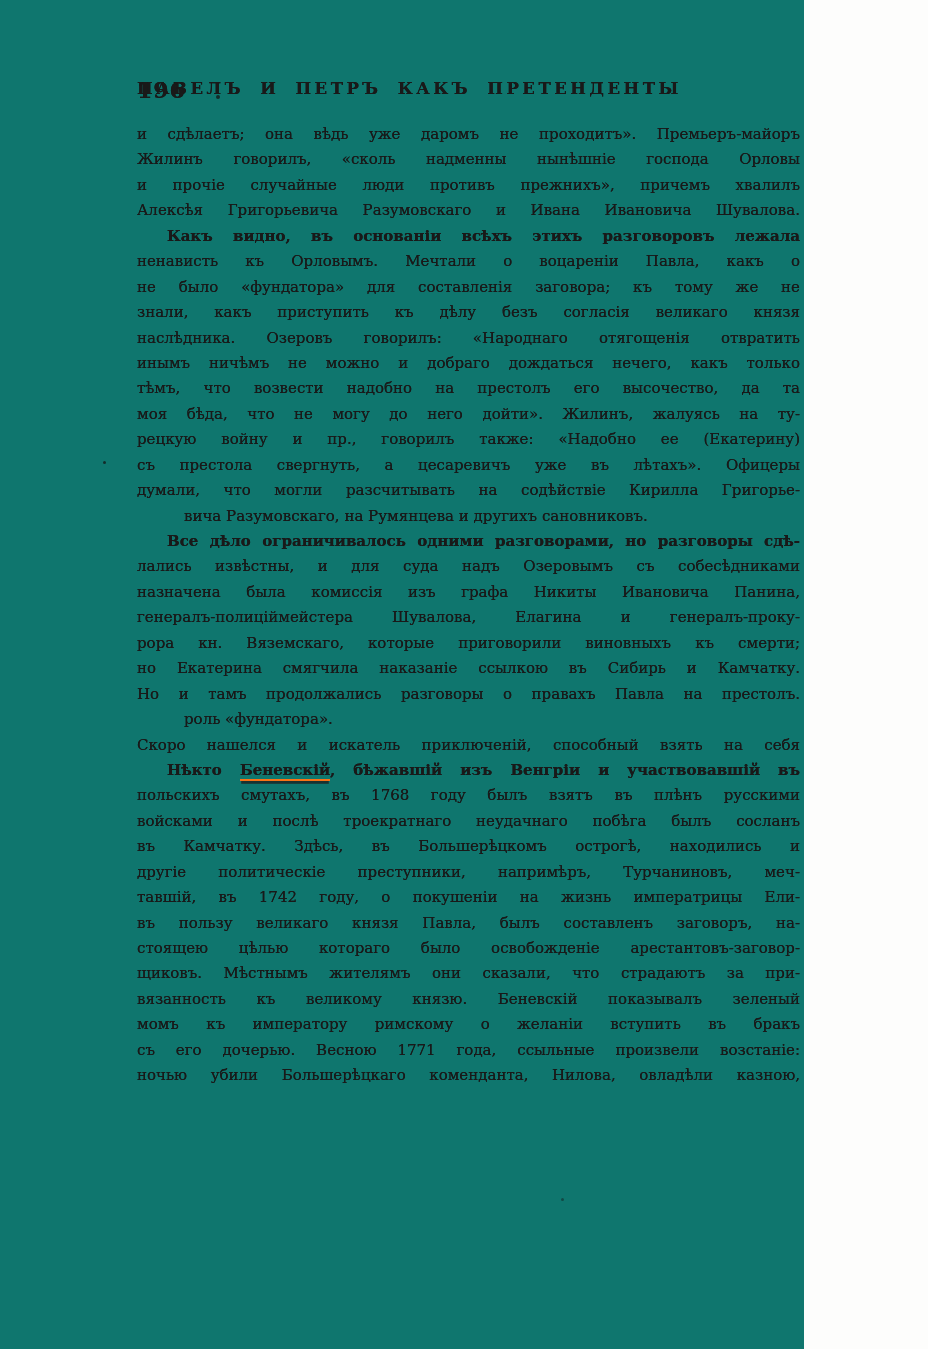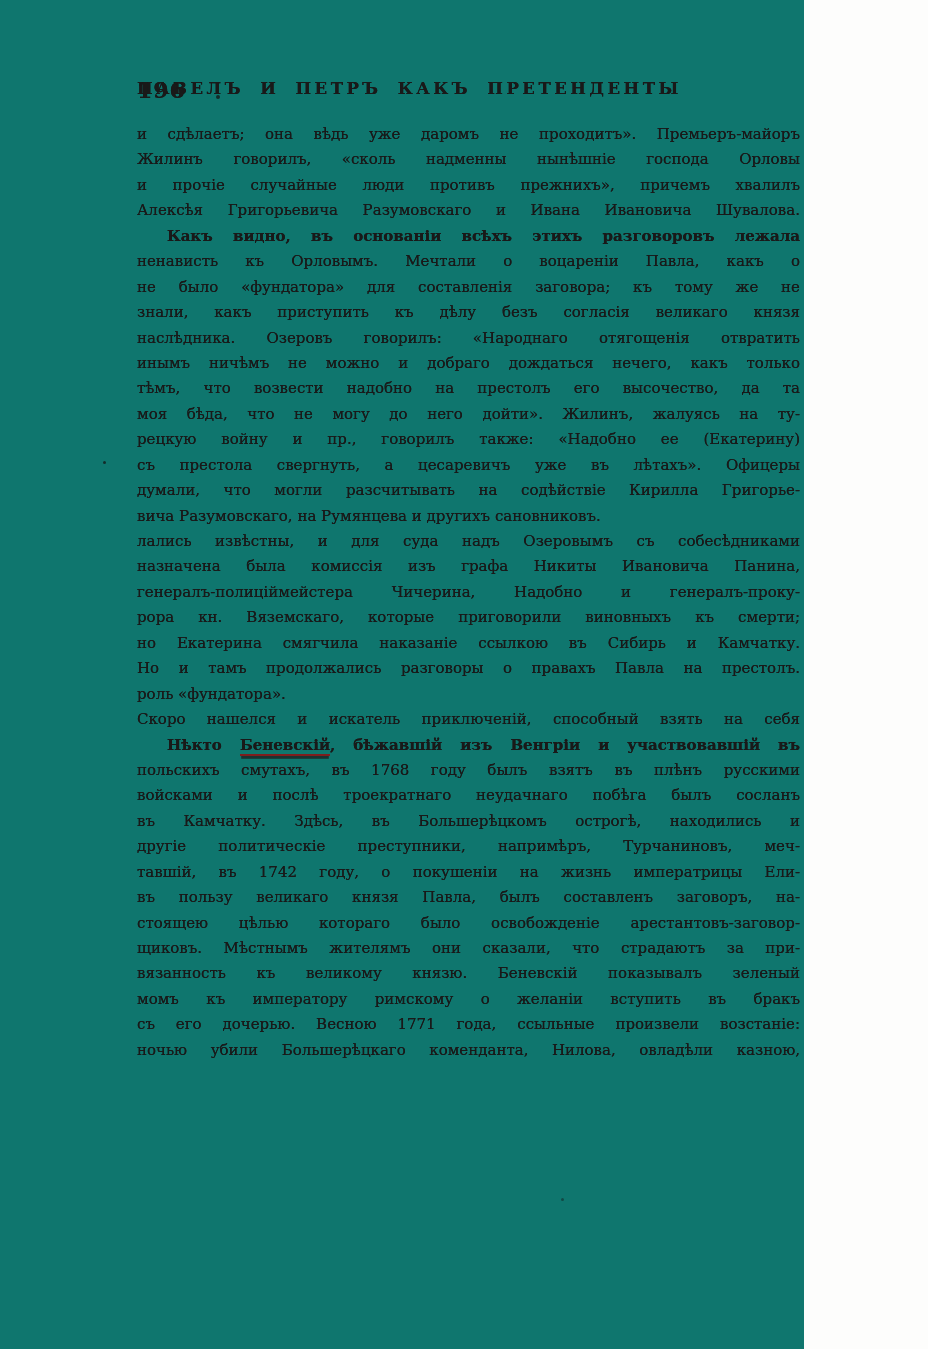--- a/index.html
+++ b/index.html
@@ -57,27 +57,28 @@
     text-shadow: 0 0 0.5px currentColor; 
   }
   .line {
     text-align: justify;
     text-align-last: justify;
     height: 25.45px;
     overflow: visible;
   }
   .line.flush-left {
     text-align-last: left;
+    margin-left: 47px;
   }
   .line.indent {
     text-indent: 30px;
     font-weight: bold;
   }
   .underlined {
-    border-bottom: 2px solid #7f1d1d;
+    border-bottom: 2px solid #f97316;
     box-shadow: 0 4px 0 -1.2px rgba(30,30,30,0.75);
   }
   
   .speck {
     position: absolute;
     background: rgba(20,20,20,0.75);
     border-radius: 50%;
   }
   #speck-header { left: 216px; top: 95px; width: 4px; height: 4px; }
   #speck-margin { left: 103px; top: 461px; width: 3px; height: 3px; }
@@ -103,23 +104,24 @@
       <div class="line">не было «фундатора» для составленія заговора; къ тому же не</div>
       <div class="line">знали, какъ приступить къ дѣлу безъ согласія великаго князя</div>
       <div class="line">наслѣдника. Озеровъ говорилъ: «Народнаго отягощенія отвратить</div>
       <div class="line">инымъ ничѣмъ не можно и добраго дождаться нечего, какъ только</div>
       <div class="line">тѣмъ, что возвести надобно на престолъ его высочество, да та</div>
       <div class="line">моя бѣда, что не могу до него дойти». Жилинъ, жалуясь на ту-</div>
       <div class="line">рецкую войну и пр., говорилъ также: «Надобно ее (Екатерину)</div>
       <div class="line">съ престола свергнуть, а цесаревичъ уже въ лѣтахъ». Офицеры</div>
       <div class="line">думали, что могли разсчитывать на содѣйствіе Кирилла Григорье-</div>
       <div class="line flush-left">вича Разумовскаго, на Румянцева и другихъ сановниковъ.</div>
+      <div class="line indent">Все дѣло ограничивалось одними разговорами, но разговоры сдѣ-</div>
       <div class="line">лались извѣстны, и для суда надъ Озеровымъ съ собесѣдниками</div>
       <div class="line">назначена была комиссія изъ графа Никиты Ивановича Панина,</div>
-      <div class="line">генералъ-полиціймейстера Чичерина, Надобно и генералъ-проку-</div>
+      <div class="line">генералъ-полиціймейстера Шувалова, Елагина и генералъ-проку-</div>
       <div class="line">рора кн. Вяземскаго, которые приговорили виновныхъ къ смерти;</div>
       <div class="line">но Екатерина смягчила наказаніе ссылкою въ Сибирь и Камчатку.</div>
       <div class="line">Но и тамъ продолжались разговоры о правахъ Павла на престолъ.</div>
       <div class="line flush-left">роль «фундатора».</div>
       <div class="line">Скоро нашелся и искатель приключеній, способный взять на себя</div>
       <div class="line indent">Нѣкто <span class="underlined">Беневскій</span>, бѣжавшій изъ Венгріи и участвовавшій въ</div>
       <div class="line">польскихъ смутахъ, въ 1768 году былъ взятъ въ плѣнъ русскими</div>
       <div class="line">войсками и послѣ троекратнаго неудачнаго побѣга былъ сосланъ</div>
       <div class="line">въ Камчатку. Здѣсь, въ Большерѣцкомъ острогѣ, находились и</div>
       <div class="line">другіе политическіе преступники, напримѣръ, Турчаниновъ, меч-</div>

